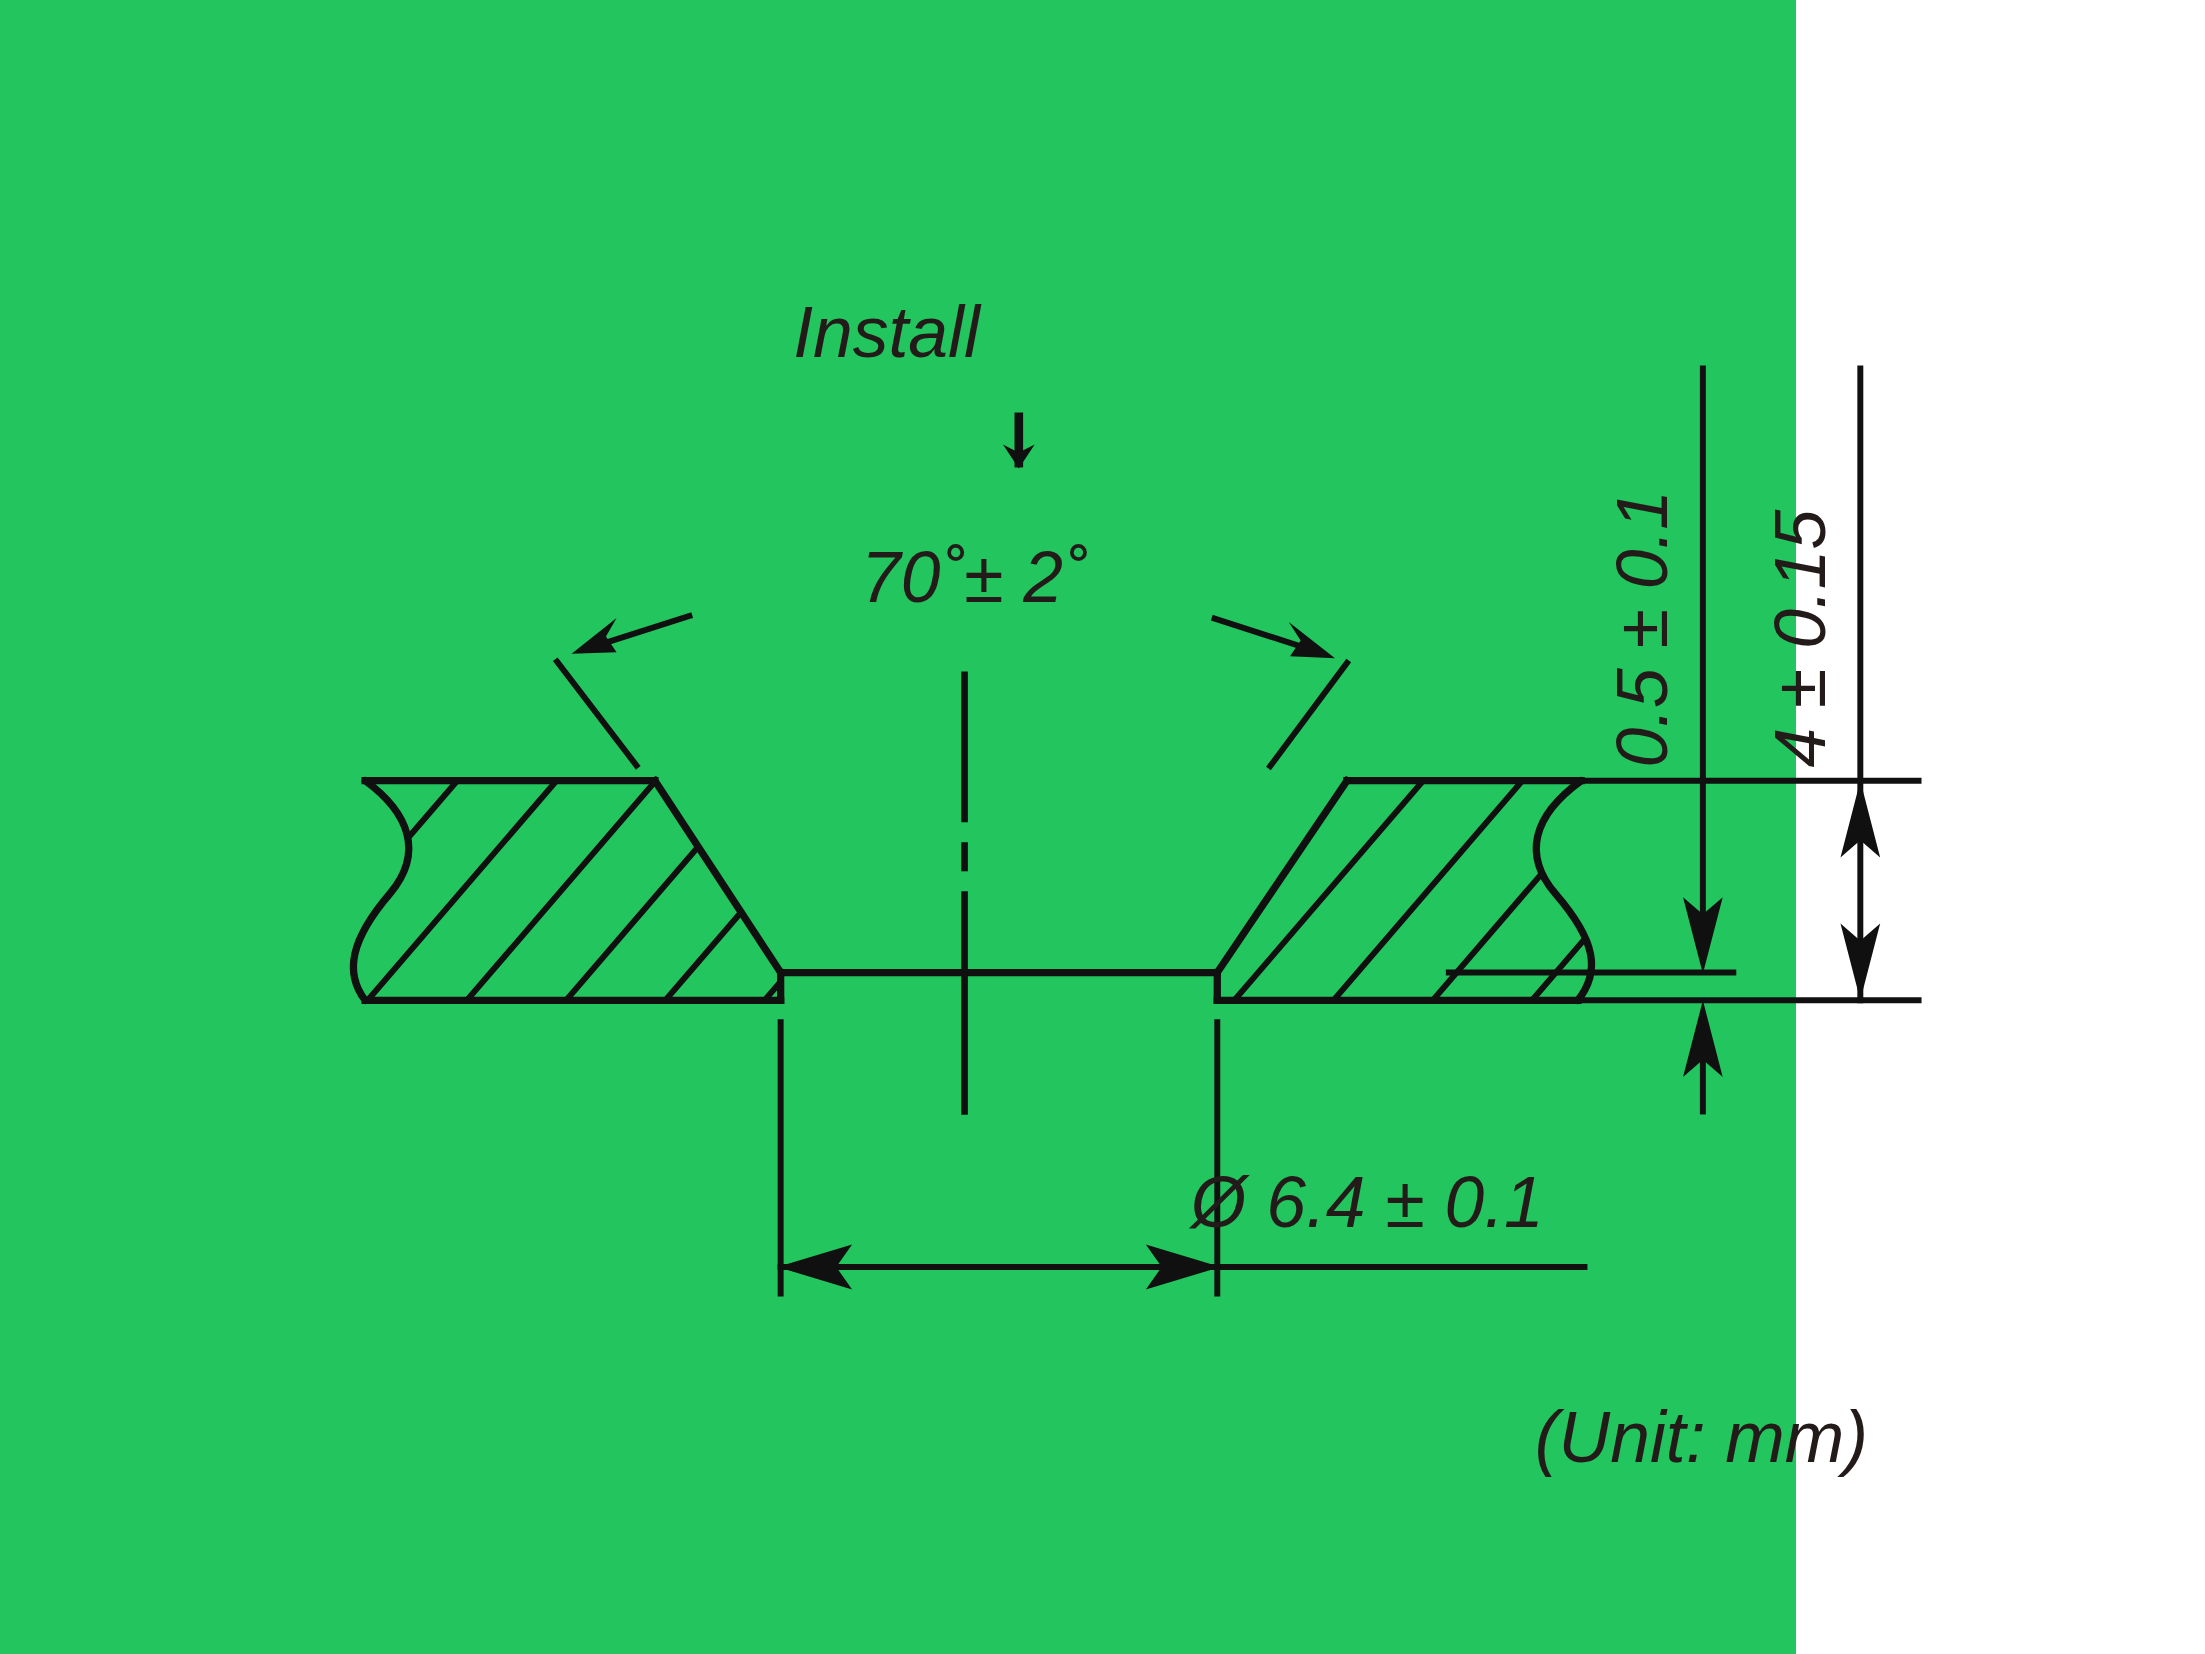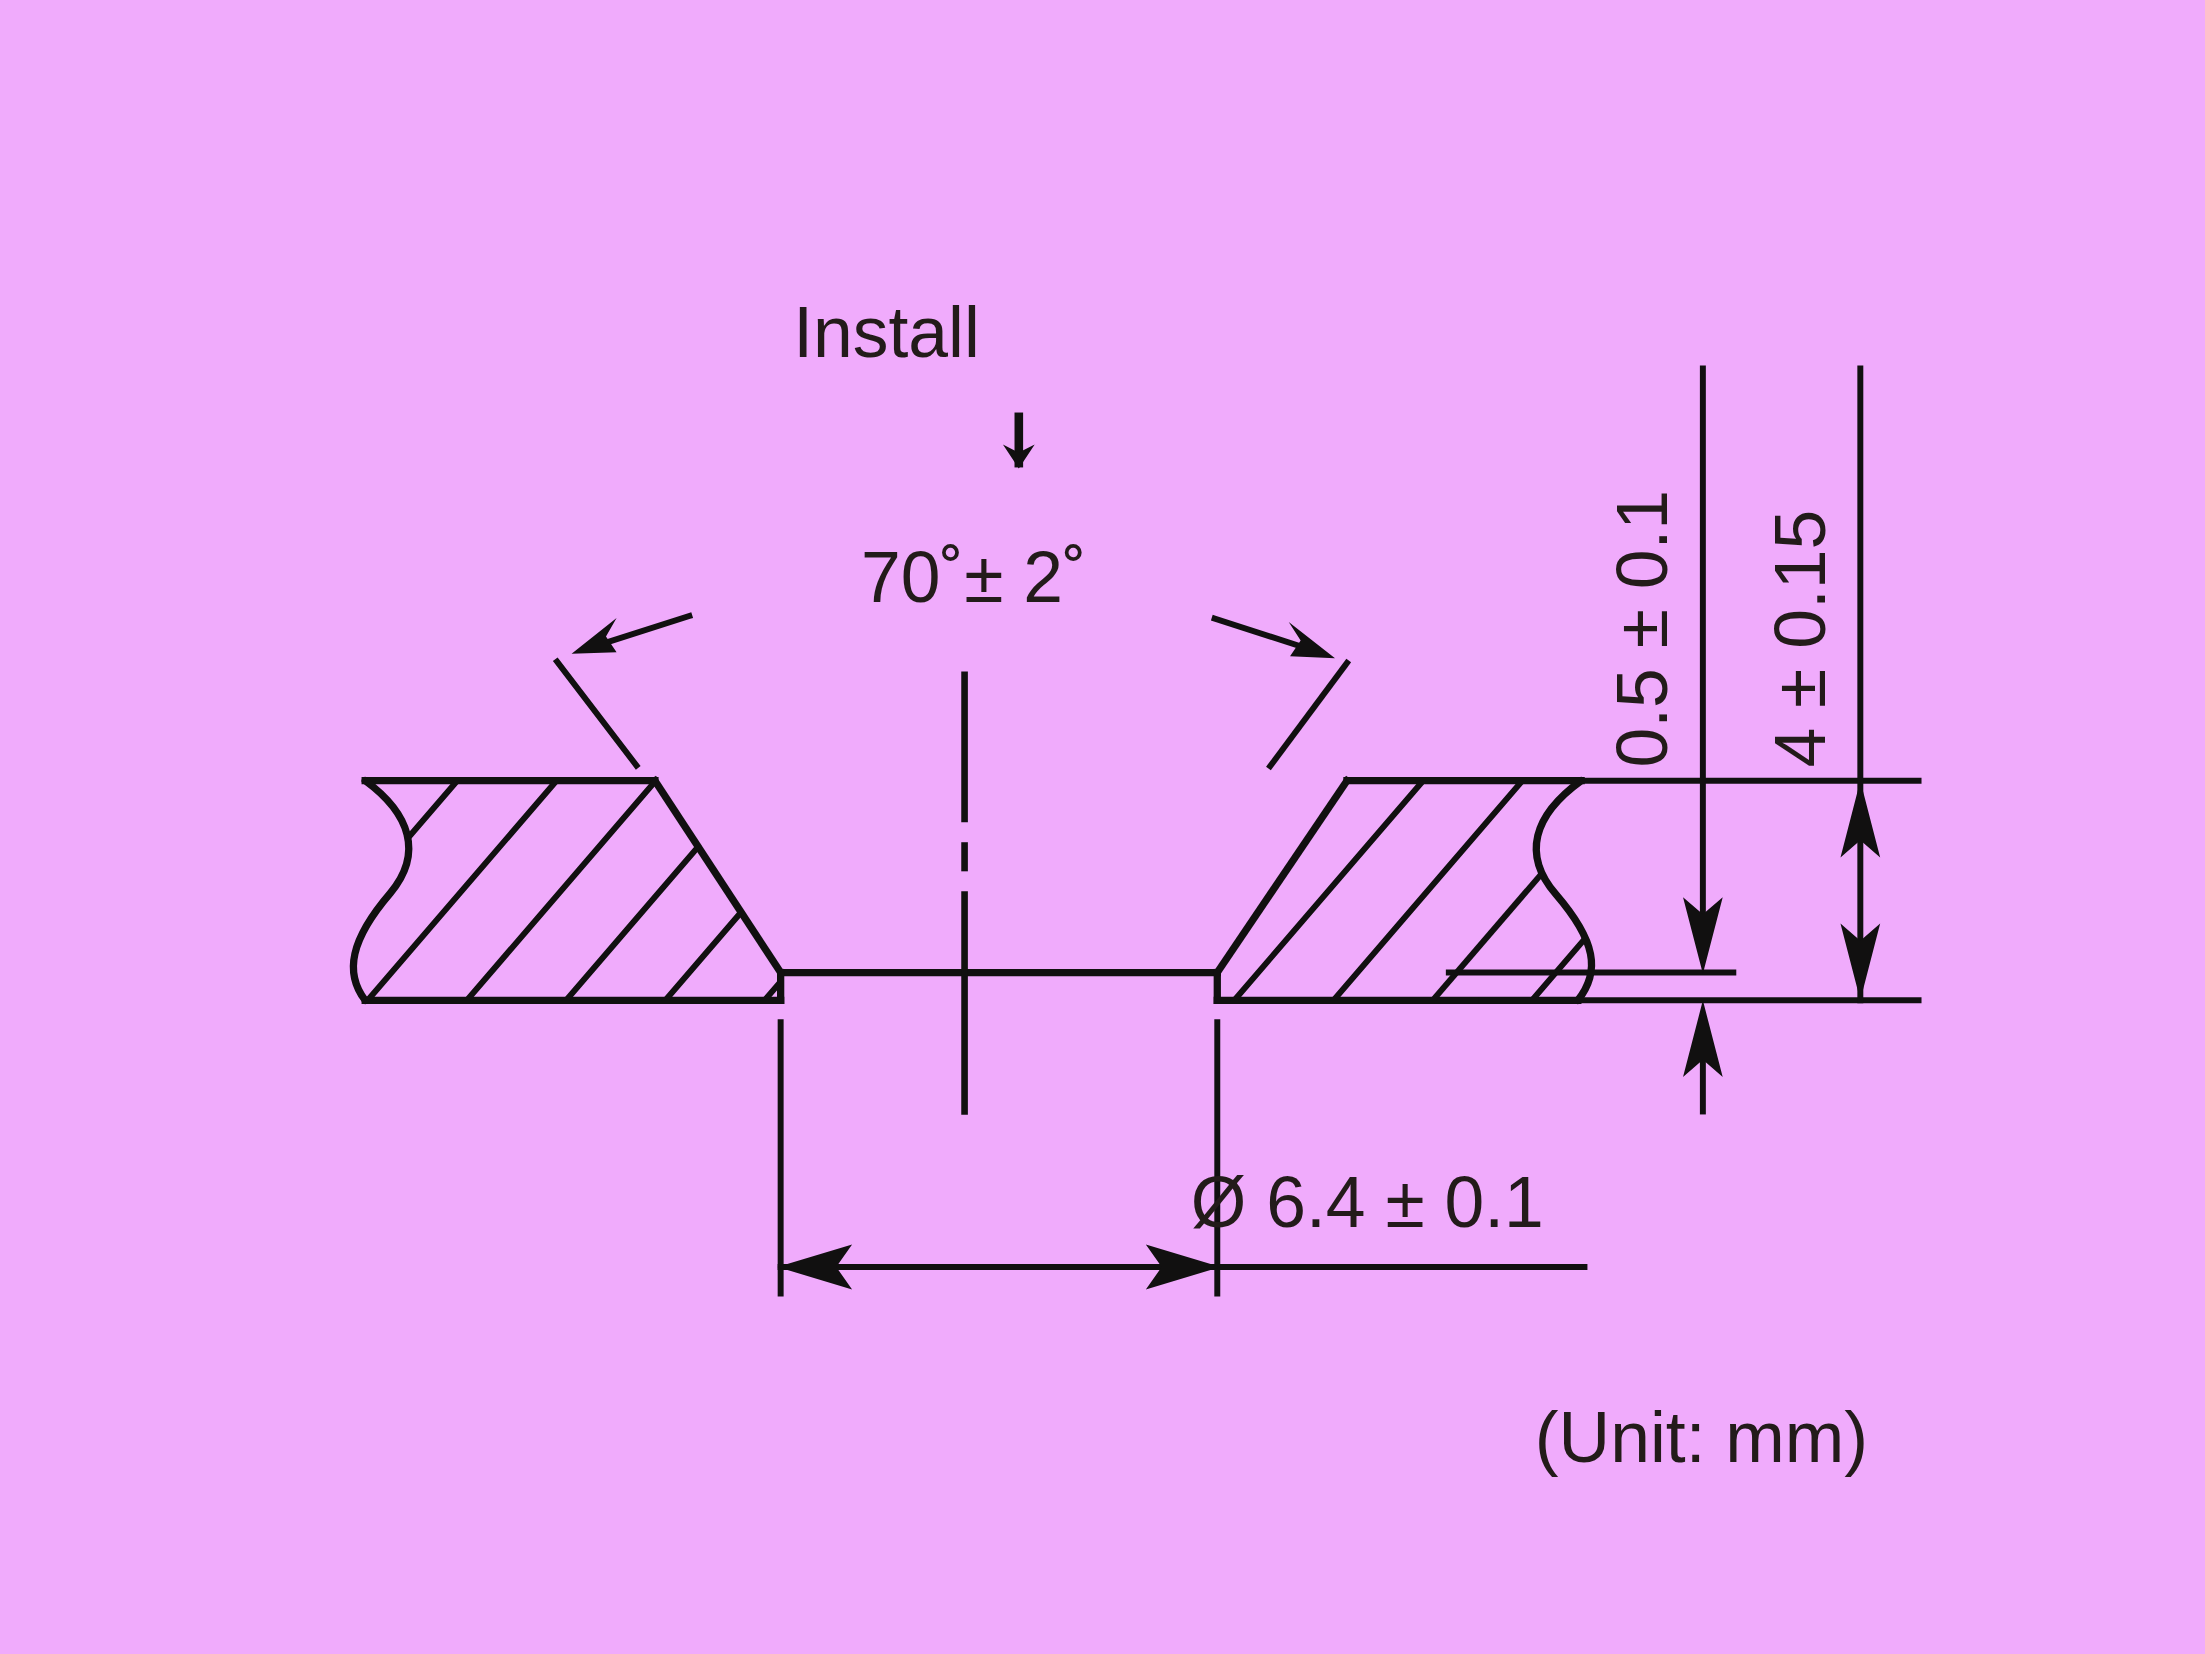--- a/index.html
+++ b/index.html
@@ -1,18 +1,18 @@
 <!DOCTYPE html>
 <html style="font-size:10.6px"><head>
 <meta charset="utf-8">
 <style>
   html,body{margin:0;padding:0;background:#ffffff;}
   body{width:2205px;height:1654px;overflow:hidden;
        font-family:"Liberation Sans","DejaVu Sans",sans-serif;}
-  #sheet{position:relative;width:2205px;height:1654px;background:#f0abfc;}
+  #sheet{position:relative;width:1796px;height:1654px;background:#22c55e;font-style:italic;}
   svg#drawing{position:absolute;left:0;top:0;width:2205px;height:1654px;display:block;}
   .ink{fill:none;stroke:#111010;stroke-linecap:square;}
   .outline{stroke-width:11;}
   .hatch{stroke-width:9;}
   .thin{stroke-width:9;}
   .dimline{stroke-width:9;}
   .extline{stroke-width:9;}
   .centerline{stroke-width:10;}
   .breakline{stroke-width:11;stroke-linecap:round;}
   .arrowhead{fill:#111010;stroke:none;}

